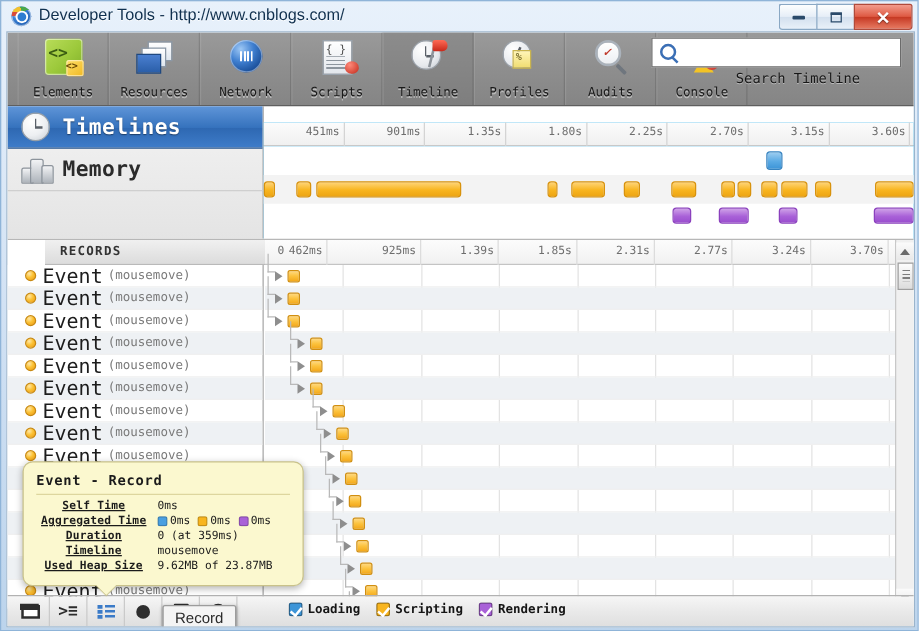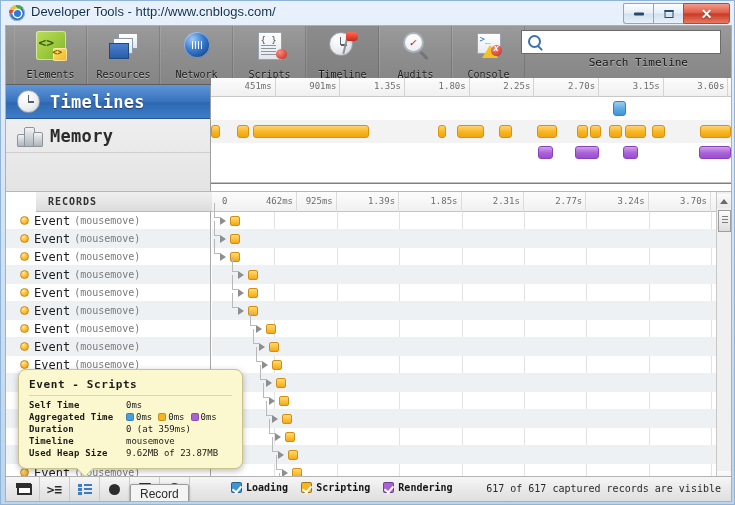--- a/index.html
+++ b/index.html
@@ -221,21 +221,21 @@
   }
   .ic-timelines:before{content:"";position:absolute;left:9.5px;top:4px;width:1.5px;height:7px;background:#5a6068;}
   .ic-timelines:after{content:"";position:absolute;left:10px;top:10.5px;width:6px;height:1.5px;background:#5a6068;}
   .ic-memory .w{position:absolute;bottom:2px;background:linear-gradient(180deg,#f2f3f5,#aeb4bb);border:1px solid #8d949c;border-radius:2px 2px 1px 1px;}
   .ic-memory .w1{left:1px;width:8px;height:11px;}
   .ic-memory .w2{left:8px;width:9px;height:18px;}
   .ic-memory .w3{left:17px;width:8px;height:13px;}
 
   
   .overview{
-    position:absolute;left:205px;top:52px;width:520px;height:106px;
+    position:absolute;left:205px;top:72px;width:520px;height:106px;
     background:#0ea5e9;box-sizing:border-box;
   }
   .ruler{
     position:absolute;left:0;top:0;width:520px;height:19px;
     background:linear-gradient(180deg,#fcfcfc,#f0f0f0);
     border-bottom:1px solid #c8c8c8;box-sizing:border-box;
   }
   .ruler .tick{
     position:absolute;top:0;height:19px;border-right:1px solid #d4d4d4;
     box-sizing:border-box;
@@ -273,21 +273,21 @@
   .rec-row{
     height:18px;display:flex;align-items:center;padding-left:14px;box-sizing:border-box;
     border-bottom:1px solid #f0f0f0;
   }
   .rec-row.odd{background:#eef1f4;}
   .rec-dot{
     width:9px;height:9px;border-radius:50%;flex:none;margin-right:5px;
     background:radial-gradient(circle at 34% 28%,#ffe7a8 0%,#fcc233 45%,#e8971a 100%);
     border:1px solid #c98a12;box-sizing:border-box;
   }
-  .rec-name{font-size:12px;color:#1d1d1d;}
+  .rec-name{font-size:16px;color:#1d1d1d;}
   .rec-detail{font-size:10px;color:#7a7a7a;margin-left:4px;}
 
   .rec-right{
     position:absolute;left:206px;top:0;width:504px;height:295px;overflow:hidden;background:#fff;
   }
   .rec-ruler{
     position:absolute;left:0;top:0;width:504px;height:20px;
     background:linear-gradient(180deg,#fcfcfc,#f1f1f1);
     border-bottom:1px solid #c4c4c4;box-sizing:border-box;
   }
@@ -342,21 +342,21 @@
     position:absolute;left:12px;top:343px;width:225px;
     background:#fbf8cf;border:1px solid #c9c28a;border-radius:8px;
     box-shadow:0 2px 6px rgba(0,0,0,.28);
     padding:8px 10px 10px 10px;box-sizing:border-box;z-index:30;
   }
   .details h4{
     margin:0 0 4px 0;font-size:11px;color:#1b1b1b;font-weight:bold;letter-spacing:.6px;
     padding-bottom:4px;border-bottom:1px solid #ddd69e;
   }
   .dt-row{display:flex;align-items:center;margin-top:2px;font-size:9px;color:#1b1b1b;}
-  .dt-label{flex:none;text-align:left;font-weight:bold;letter-spacing:.2px;}
+  .dt-label{flex:none;text-align:center;font-weight:bold;letter-spacing:.2px;text-decoration:underline;}
   .dt-val{margin-left:5px;color:#1b1b1b;display:flex;align-items:center;gap:2px;white-space:nowrap;}
   .swatch{width:8px;height:8px;border-radius:2px;display:inline-block;border:1px solid rgba(0,0,0,.2);box-sizing:border-box;}
   .details .beak{
     position:absolute;left:58px;bottom:-8px;width:0;height:0;
     border-left:8px solid transparent;border-right:8px solid transparent;border-top:8px solid #fbf8cf;
     filter:drop-shadow(0 1px 0 #c9c28a);
   }
 
   
   .rec-tip{
@@ -472,20 +472,28 @@
             <div class="ticon">
                 <div class="ic ic-clock"></div>
                 <div class="ic-flag">
                   <i class="pole"></i>
                   <i class="cloth"></i>
                 </div>
               </div>
             <div class="tlabel">Timeline</div>
           </div>
 
+          <div class="tab">
+            <div class="ticon">
+                <div class="ic ic-prof">
+                  <i class="note"></i>
+                </div>
+              </div>
+            <div class="tlabel">Profiles</div>
+          </div>
 
           <div class="tab">
             <div class="ticon">
                 <div class="ic ic-aud">
                   <i class="chk">✓</i>
                 </div>
               </div>
             <div class="tlabel">Audits</div>
           </div>
 
@@ -665,21 +673,21 @@
             <div class="rec-row odd">
               <span class="rec-dot"></span>
               <span class="rec-name">Event</span>
               <span class="rec-detail">(mousemove)</span>
             </div>
           </div>
 
         <div class="rec-right">
           <div class="rec-ruler" id="rec-ruler">
             <span class="zero">0</span>
-          <div class="tick" style="left: 0px; width: 85px; padding-left: 16px;">
+          <div class="tick" style="left: 0px; width: 50px; padding-left: 16px;">
                 <span>462ms</span>
               </div>
               <div class="tick" style="left: 62.3762px; width: 62.3762px;">
                 <span>925ms</span>
               </div>
               <div class="tick" style="left: 124.752px; width: 62.3762px;">
                 <span>1.39s</span>
               </div>
               <div class="tick" style="left: 187.129px; width: 62.3762px;">
                 <span>1.85s</span>
@@ -795,21 +803,21 @@
               <i></i>
             </div>
           <div class="vs-thumb"></div>
           <div class="vs-arrow down">
               <i></i>
             </div>
         </div>
       </div>
 
       <div class="details">
-        <h4>Event - Scripts</h4>
+        <h4>Event - Record</h4>
         <div id="details-rows">
             <div class="dt-row">
               <span class="dt-label" style="width: 92px;">Self Time</span>
               <span class="dt-val">0ms</span>
             </div>
             <div class="dt-row">
               <span class="dt-label" style="width: 92px;">Aggregated Time</span>
               <span class="dt-val">
                 <span class="swatch" style="background: rgb(74, 159, 224);"></span>
                 <span style="margin-right: 4px;">0ms</span>
@@ -874,18 +882,17 @@
             <div class="filt">
               <span class="cb" style="background: rgb(248, 181, 31);"></span>
               <span>Scripting</span>
             </div>
             <div class="filt">
               <span class="cb" style="background: rgb(169, 97, 216);"></span>
               <span>Rendering</span>
             </div>
           </div>
 
-        <div class="status-text">617 of 617 captured records are visible</div>
       </div>
 
     </div>
   </div>
 </div>
 
 </body></html>

